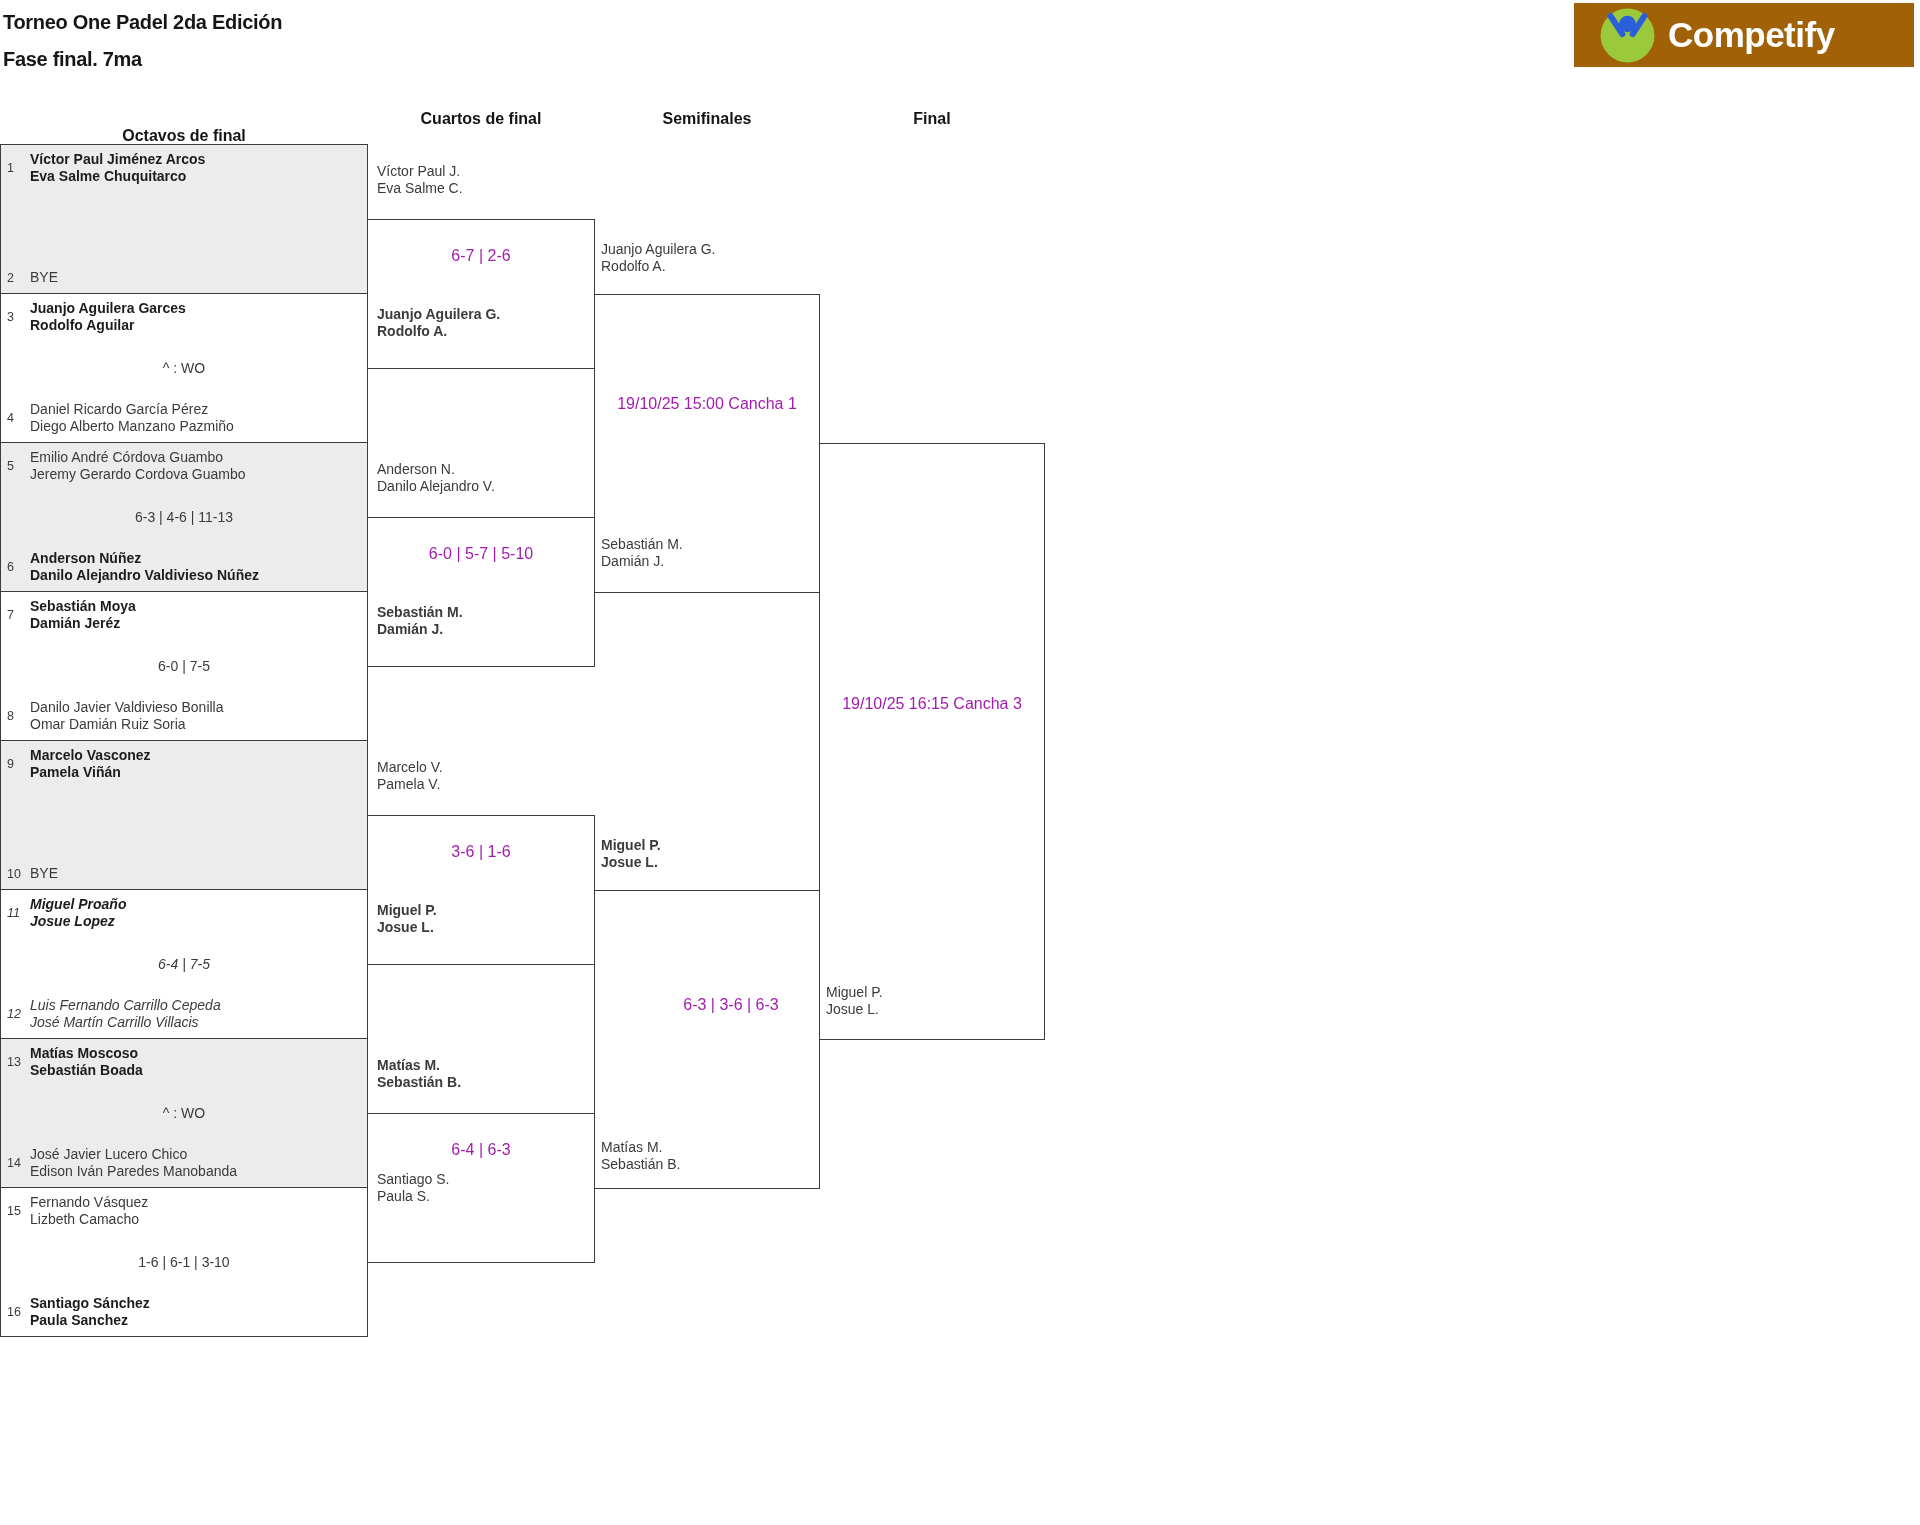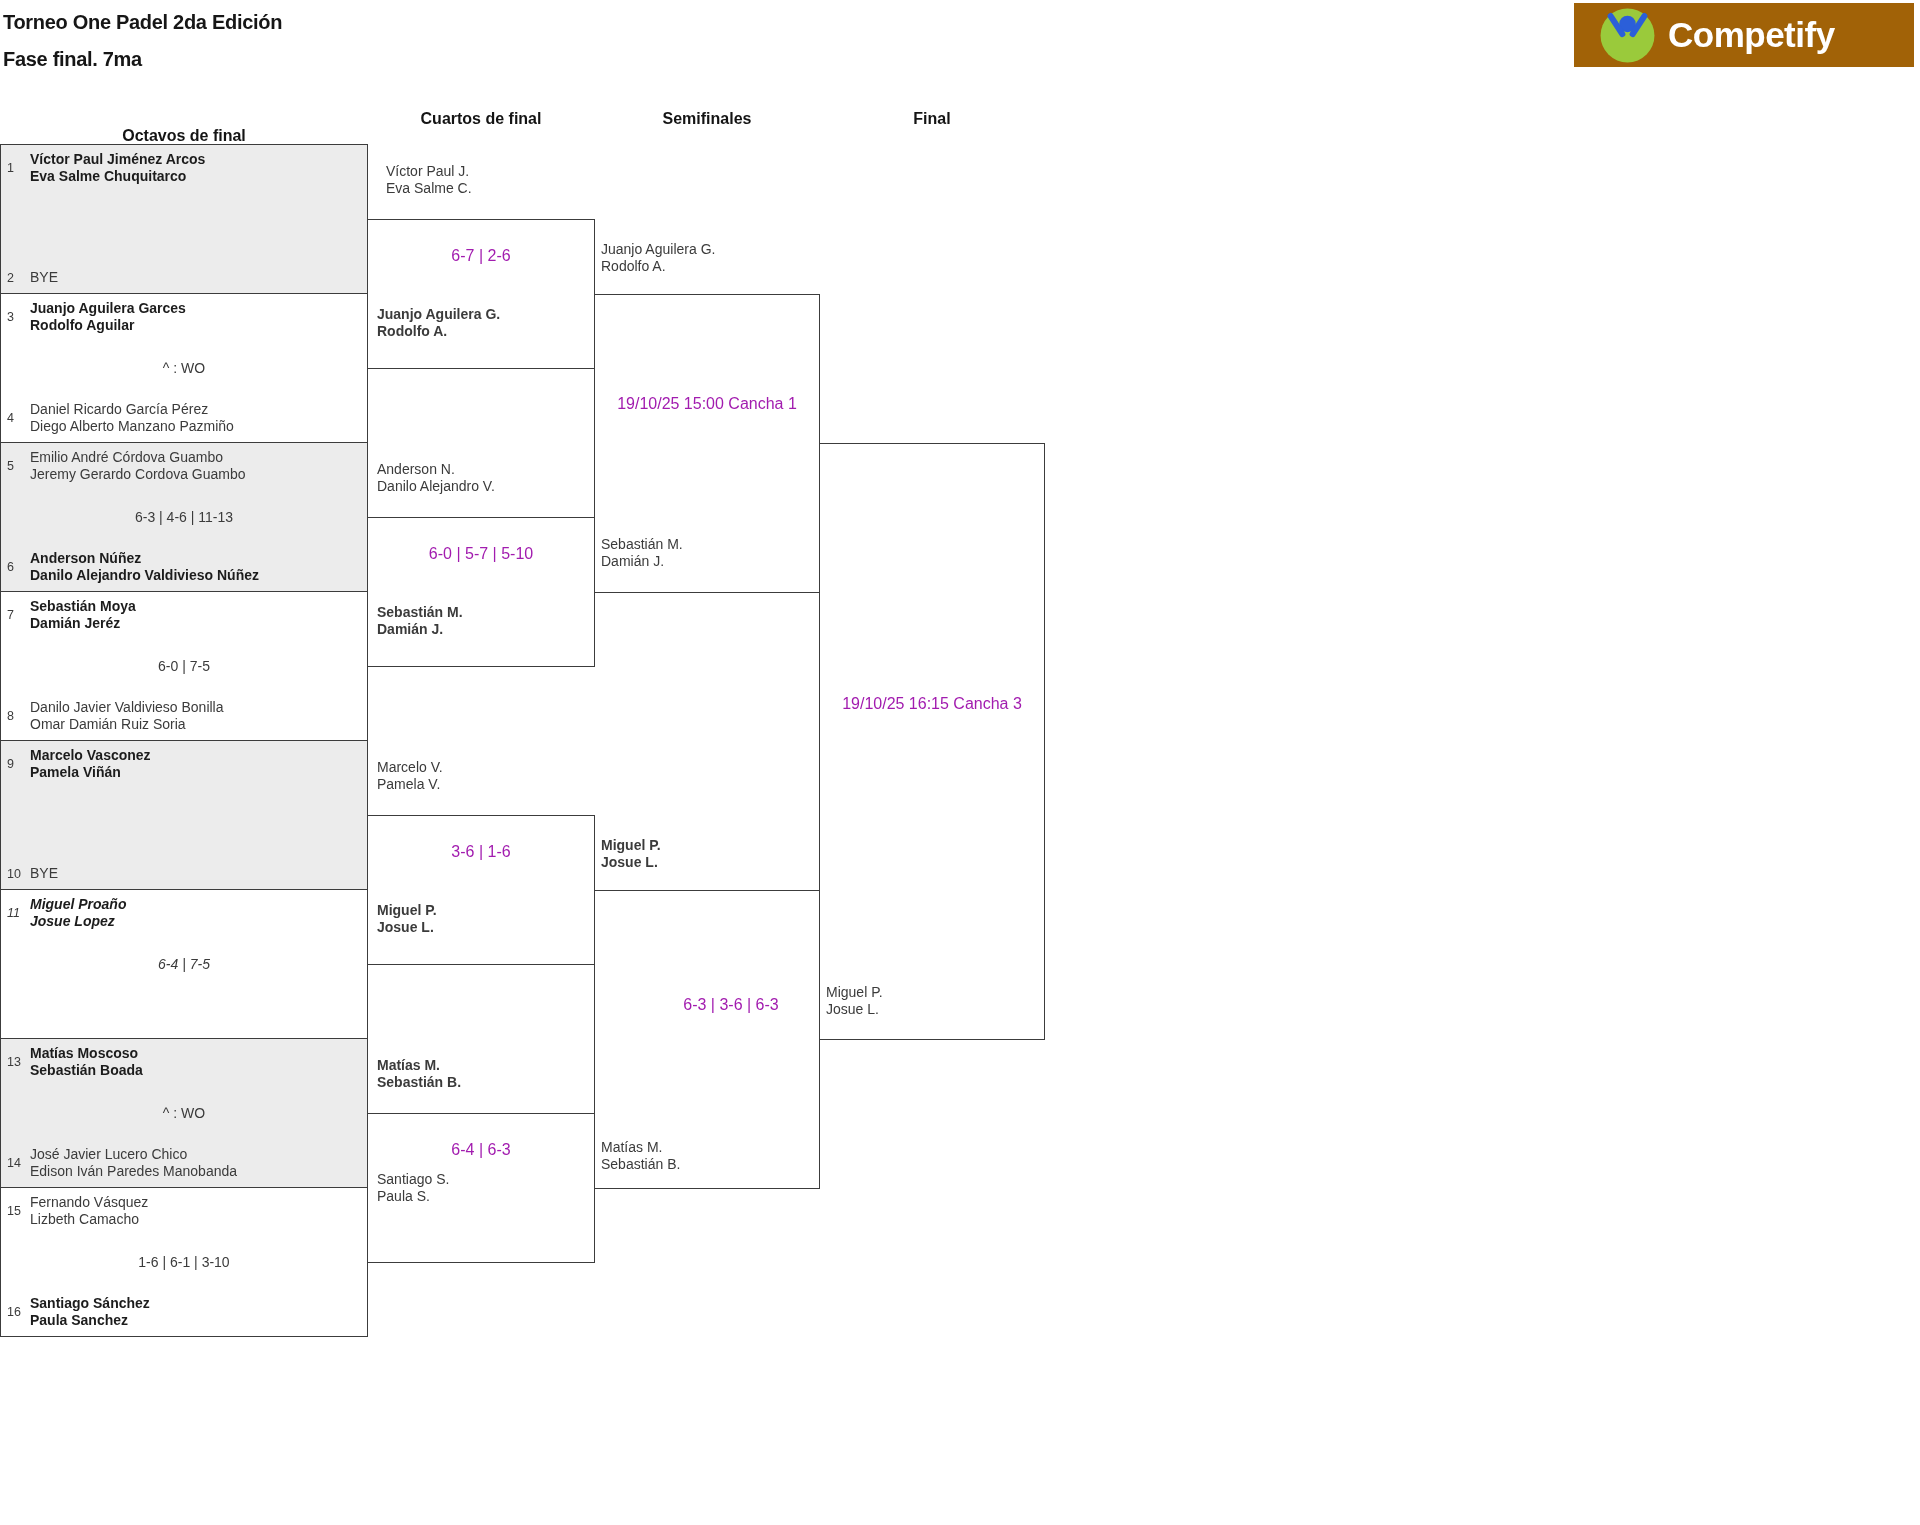--- a/index.html
+++ b/index.html
@@ -152,20 +152,27 @@
 
 <div class="obox" style="top:889px;font-style:italic;">
   <div class="team t">
     <span class="seed">11</span>
     <div class="names bold">
         <div>Miguel Proaño</div>
         <div>Josue Lopez</div>
       </div>
   </div>
   <div class="score">6-4 | 7-5</div>
+  <div class="team b">
+    <span class="seed">12</span>
+    <div class="names">
+        <div>Luis Fernando Carrillo Cepeda</div>
+        <div>José Martín Carrillo Villacis</div>
+      </div>
+  </div>
 </div>
 
 <div class="obox g" style="top:1038px;">
   <div class="team t">
     <span class="seed">13</span>
     <div class="names bold">
         <div>Matías Moscoso</div>
         <div>Sebastián Boada</div>
       </div>
   </div>
@@ -191,21 +198,21 @@
   <div class="team b">
     <span class="seed">16</span>
     <div class="names bold">
         <div>Santiago Sánchez</div>
         <div>Paula Sanchez</div>
       </div>
   </div>
 </div>
 
 <div class="mbox" style="left:367px;top:219px;width:228px;height:150px;"></div>
-<div class="adv" style="left:377px;top:163px;margin-left:9px;">
+<div class="adv" style="left:377px;top:163px;">
     <div>Víctor Paul J.</div>
     <div>Eva Salme C.</div>
   </div>
 <div class="mid" style="left:367px;width:228px;top:247px;">6-7 | 2-6</div>
 <div class="adv bold" style="left:377px;top:306px;">
     <div>Juanjo Aguilera G.</div>
     <div>Rodolfo A.</div>
   </div>
 
 <div class="mbox" style="left:367px;top:517px;width:228px;height:150px;"></div>

